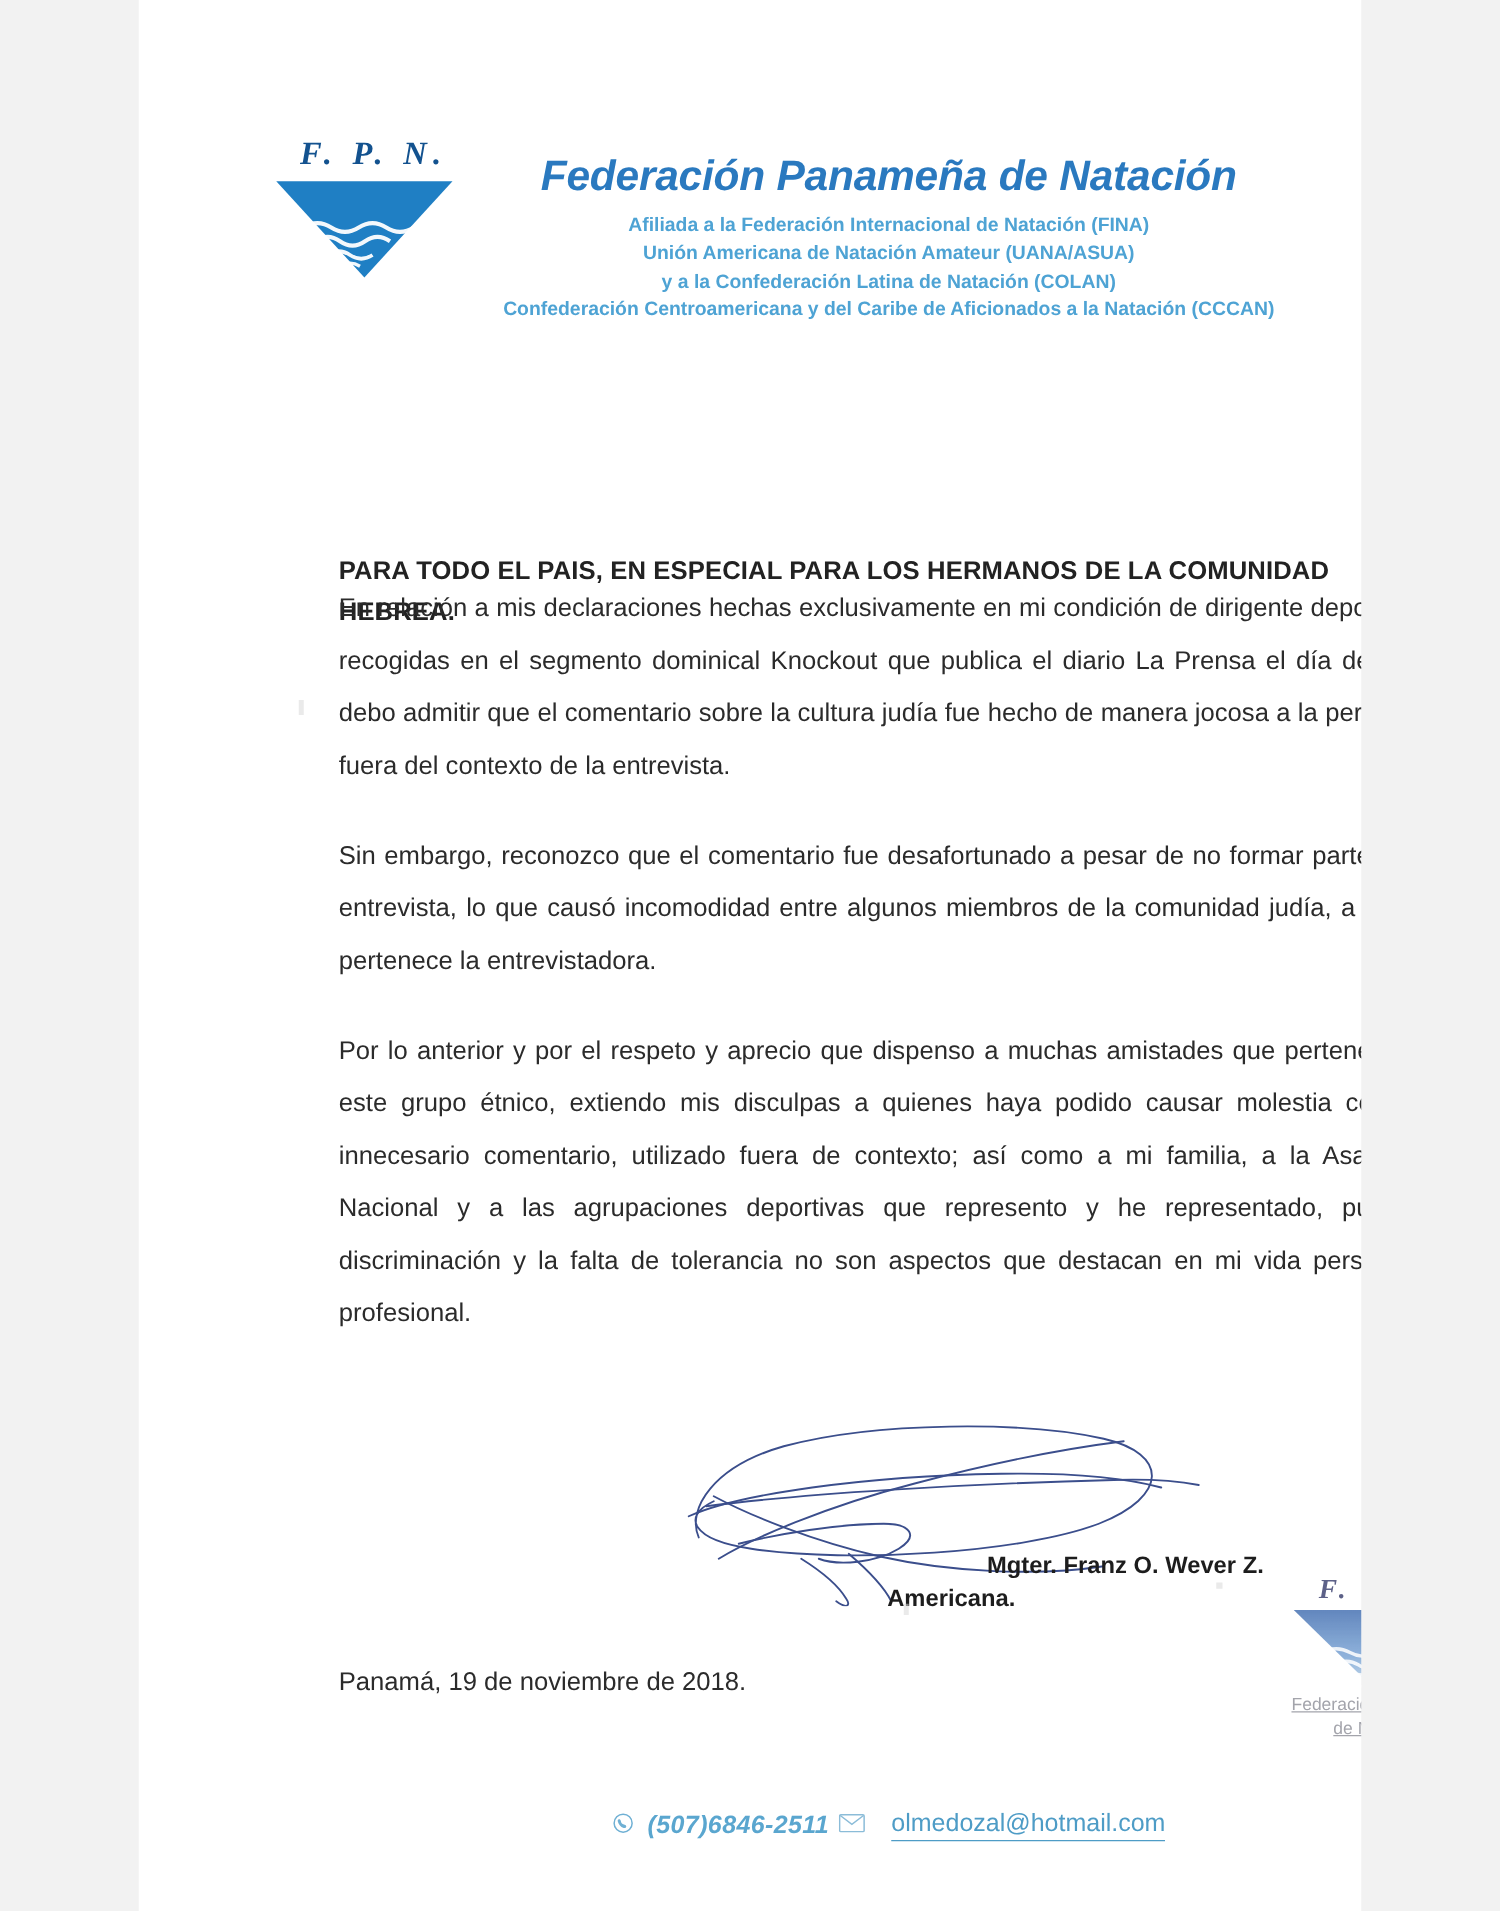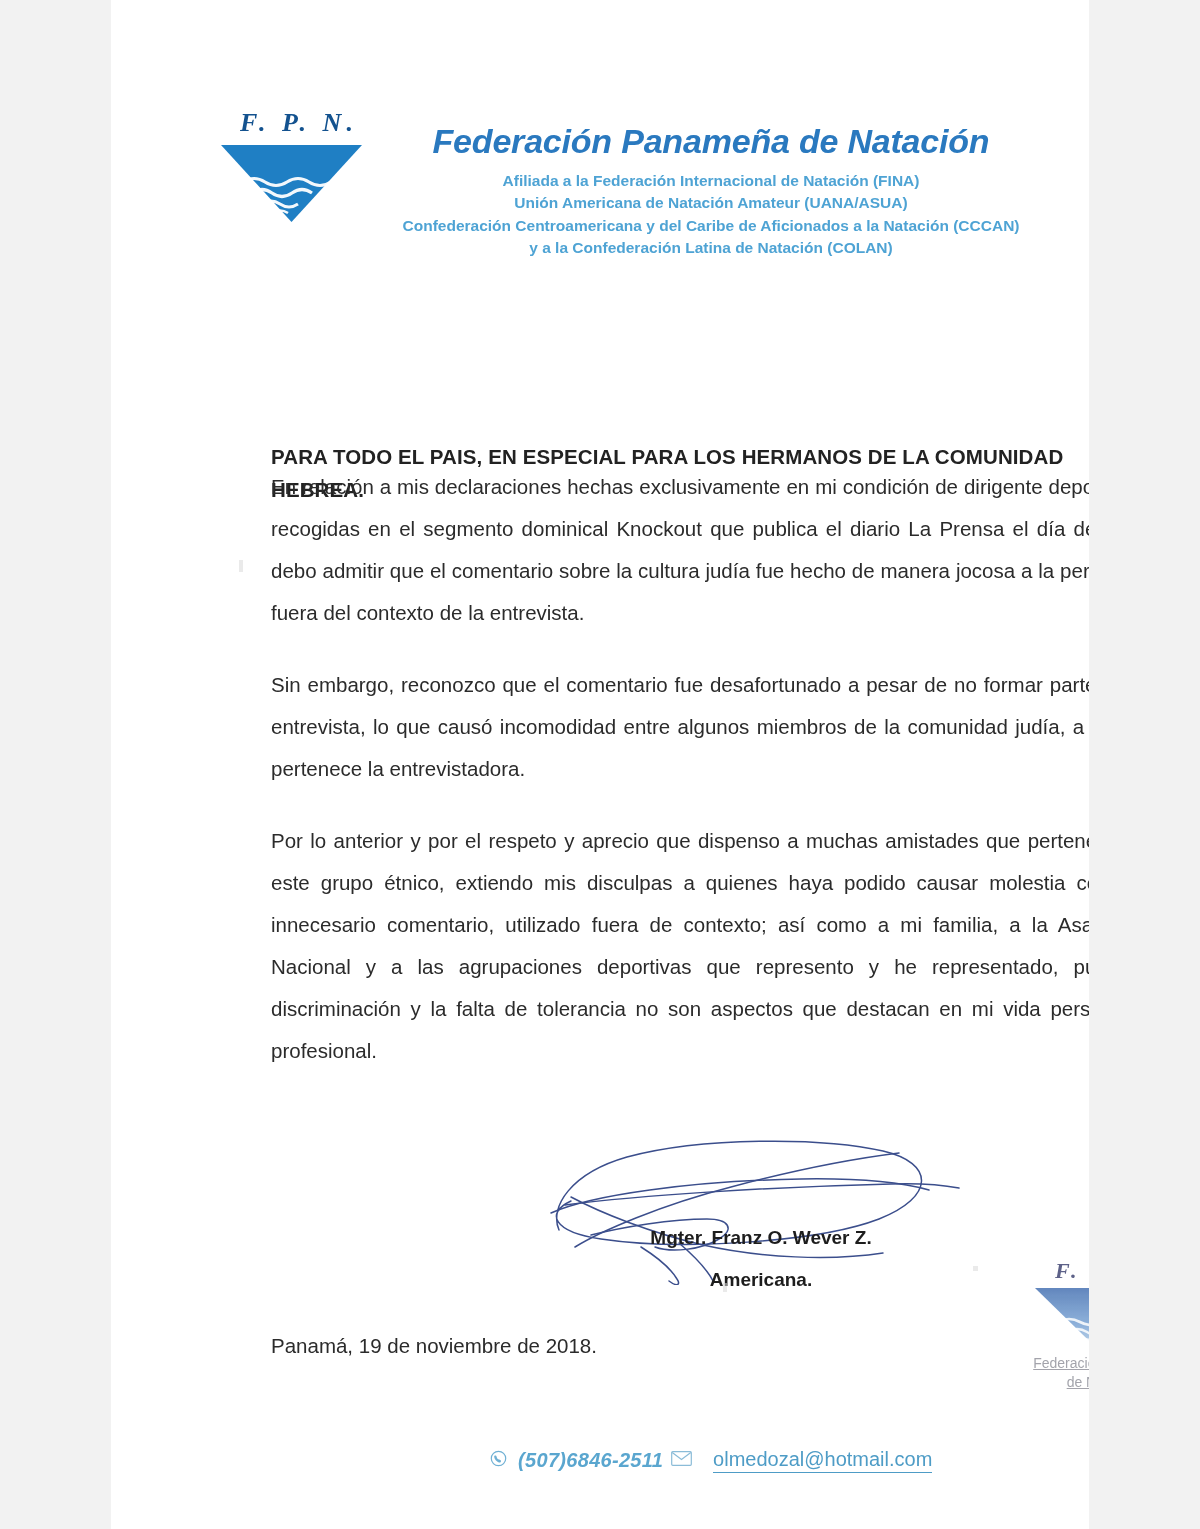--- a/index.html
+++ b/index.html
@@ -138,23 +138,23 @@
   }
   .signature-ink {
     position: absolute;
     left: 20px;
     top: 0px;
     pointer-events: none;
   }
   .signature-name {
     position: absolute;
     left: 0;
-    top: 92px;
+    top: 107px;
     width: 500px;
-    text-align: center;
+    text-align: right;
     font-size: 19px;
     font-weight: bold;
     color: #1d1d1d;
     white-space: nowrap;
   }
   .signature-role {
     position: absolute;
     left: 0;
     top: 134px;
     width: 500px;
@@ -271,22 +271,22 @@
         <path d="M43,62 q9,-6 18,0 t18,0" stroke="#ffffff" stroke-width="3" fill="none" opacity="0.95"></path>
         <path d="M53,71 q8,-5 16,0" stroke="#ffffff" stroke-width="2.6" fill="none" opacity="0.95"></path>
       </svg>
     </div>
 
     <div class="org-title">Federación Panameña de Natación</div>
 
     <div class="org-affils">
       <div class="aff">Afiliada a la Federación Internacional de Natación (FINA)</div>
       <div class="aff">Unión Americana de Natación Amateur (UANA/ASUA)</div>
+      <div class="aff">y a la Confederación Latina de Natación (COLAN)</div>
       <div class="aff">Confederación Centroamericana y del Caribe de Aficionados a la Natación (CCCAN)</div>
-      <div class="aff">y a la Confederación Latina de Natación (COLAN)</div>
     </div>
   </div>
 
   <div class="doc-heading">
     <span>COMUNICADO</span>
   </div>
 
   <div class="subject">PARA TODO EL PAIS, EN ESPECIAL PARA LOS HERMANOS DE LA COMUNIDAD HEBREA.</div>
 
   <div class="body-copy">

